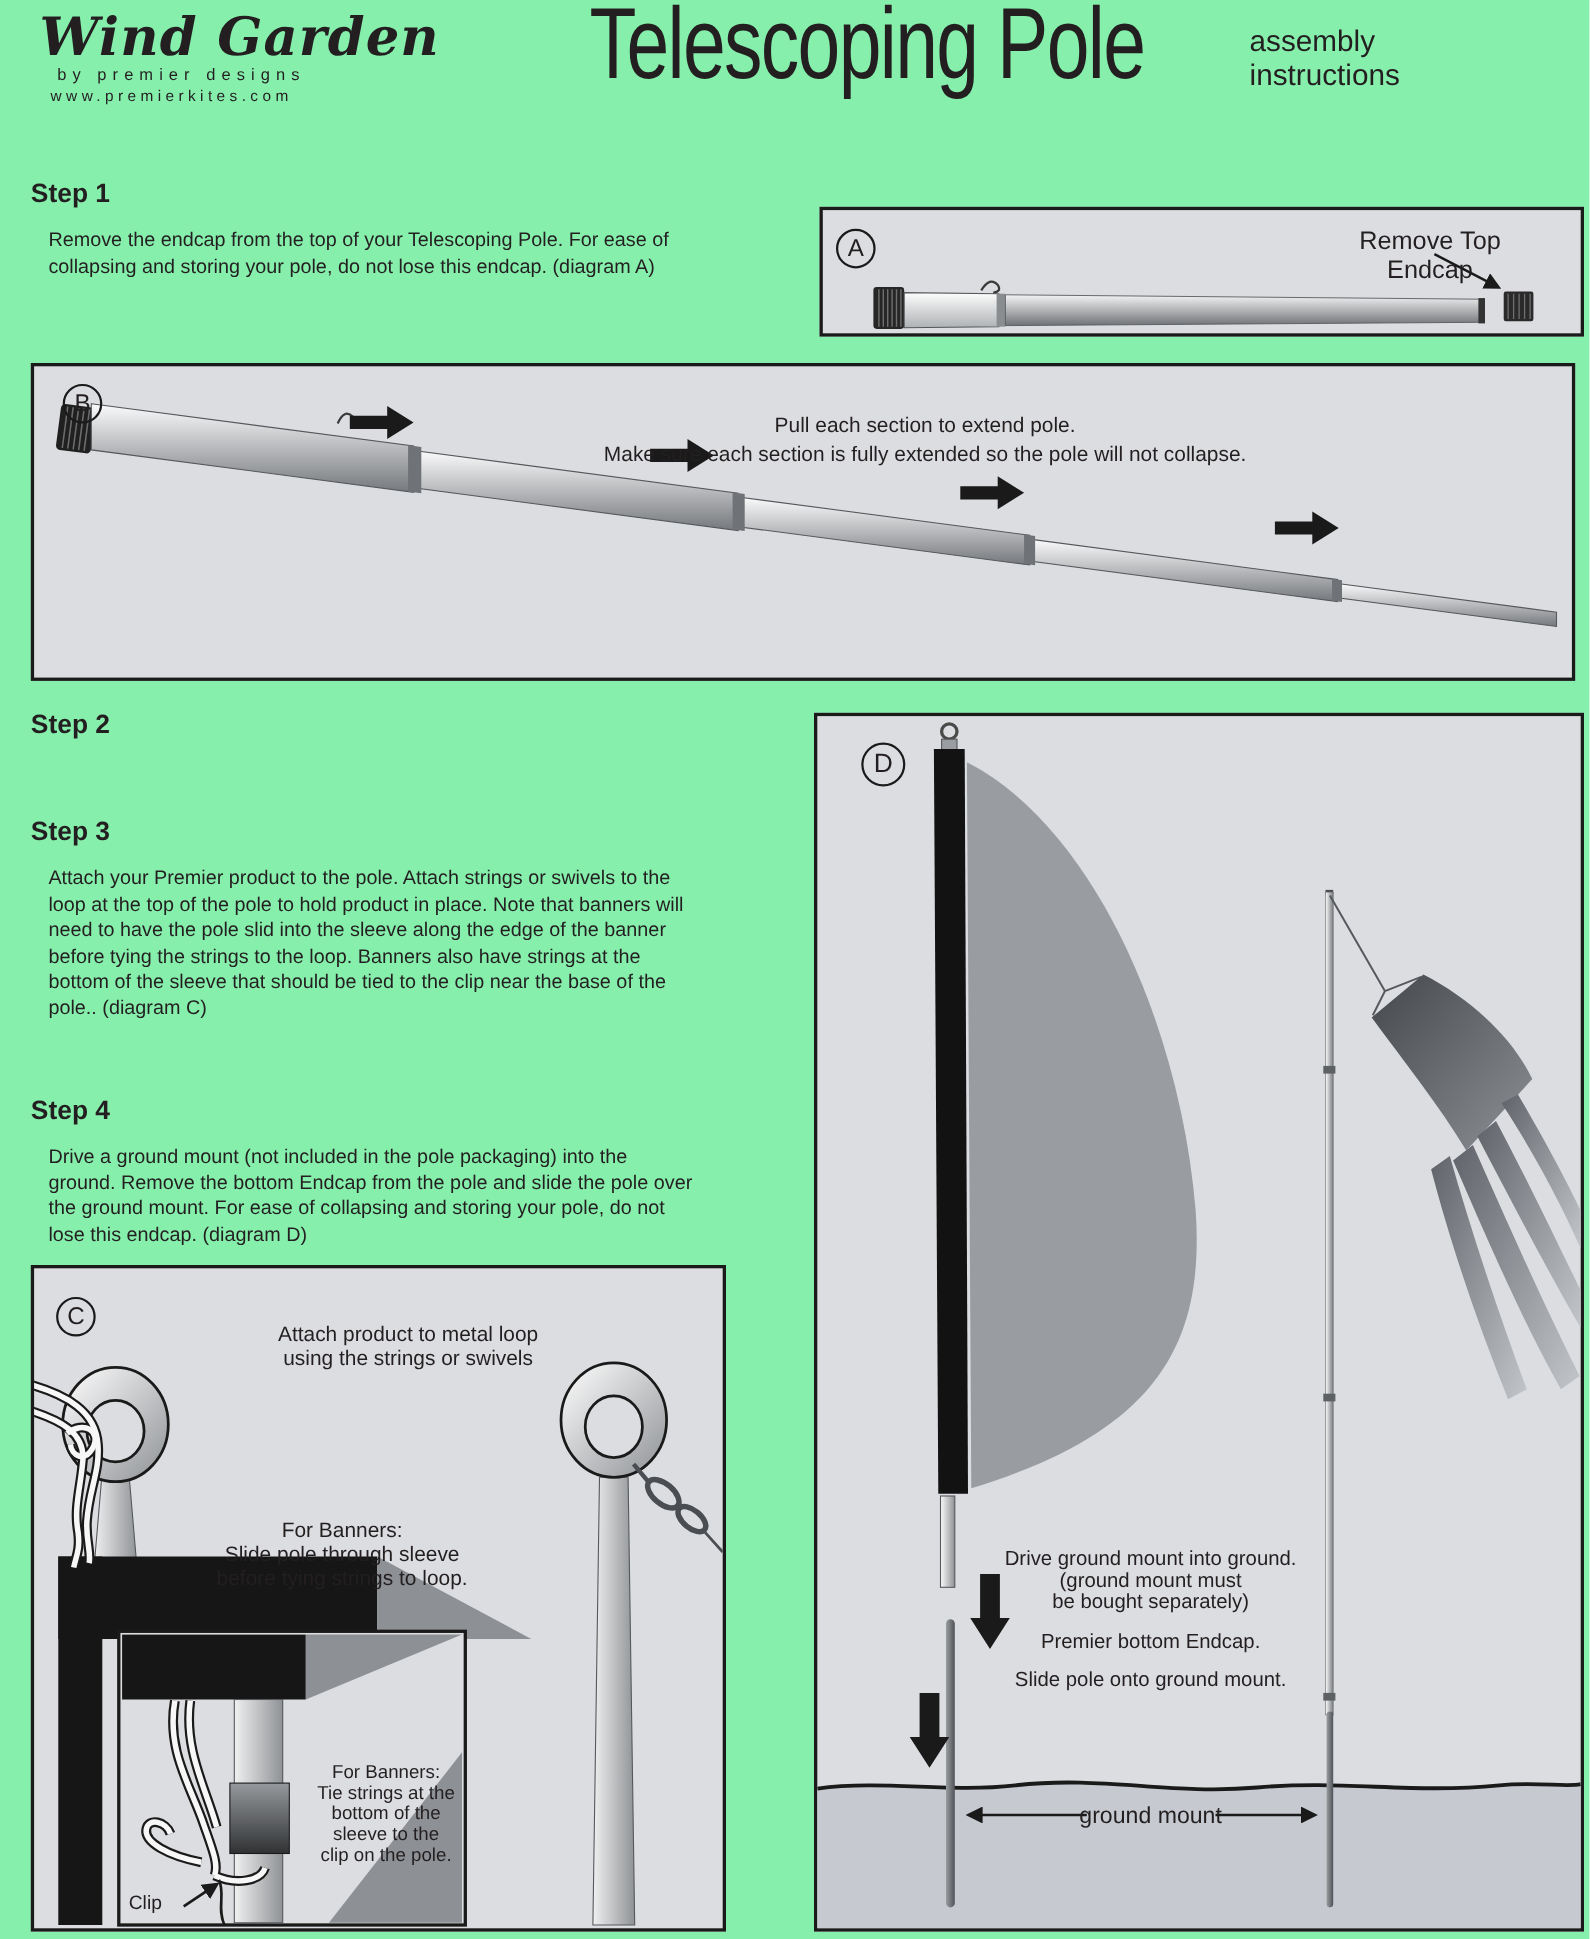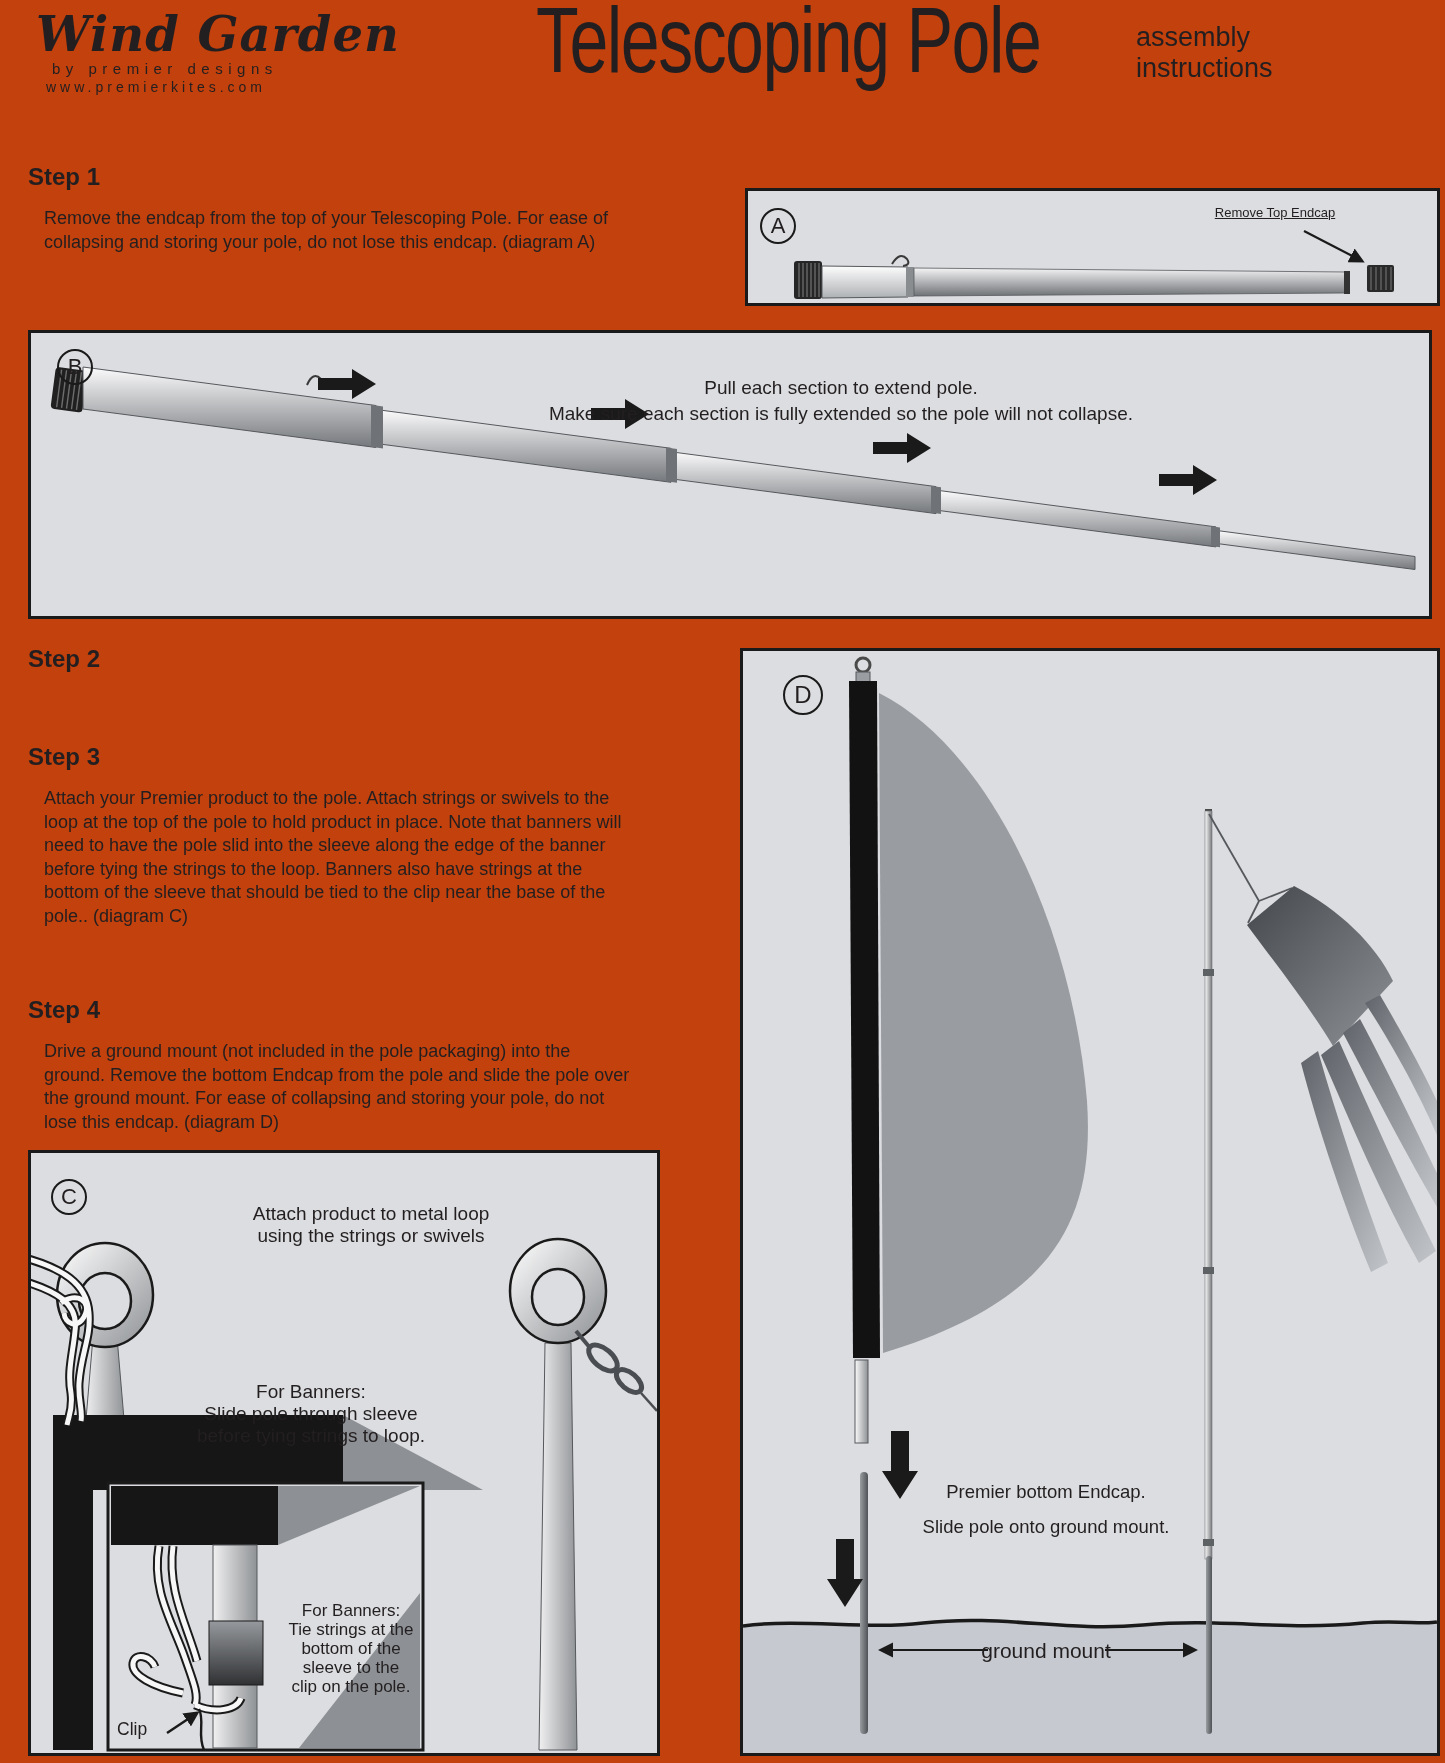--- a/index.html
+++ b/index.html
@@ -1,17 +1,17 @@
 <!DOCTYPE html>
 <html><head>
 <meta charset="utf-8">
 <style>
   html,body{margin:0;padding:0;background:#fff;}
   #page{
-    position:relative;width:1445px;height:1763px;background:#c2410c;
+    position:relative;width:1445px;height:1763px;background:#86efac;
     font-family:"Liberation Sans", sans-serif;color:#231f20;overflow:hidden;
   }
   
   .brand-script{
     position:absolute;left:36px;top:6px;
     font-family:"DejaVu Serif", serif;font-style:italic;font-weight:bold;
     font-size:48px;letter-spacing:1px;white-space:nowrap;
   }
   .brand-byline{
     position:absolute;left:52px;top:60px;font-size:15px;letter-spacing:5.5px;white-space:nowrap;
@@ -119,21 +119,21 @@
           <line x1="623" y1="76" x2="623" y2="99"></line>
             <line x1="628" y1="76" x2="628" y2="99"></line>
           <line x1="633" y1="76" x2="633" y2="99"></line>
             <line x1="638" y1="76" x2="638" y2="99"></line>
           <line x1="643" y1="76" x2="643" y2="99"></line>
         </g>
       </g>
       <line x1="556" y1="40" x2="614" y2="70" stroke="#1a1a1a" stroke-width="2.2" marker-end="url(#a-arr)"></line>
     </svg>
     <div class="badge" style="left:12px;top:17px;">A</div>
-    <div class="note" style="left:427px;top:14px;width:200px;font-size:13px;text-decoration:underline;">Remove Top Endcap</div>
+    <div class="note" style="left:452px;top:14px;width:200px;font-size:23px;">Remove Top Endcap</div>
   </div>
 
   <div class="panel" style="left:28px;top:330px;width:1404px;height:289px;">
     <svg width="1398" height="283" viewBox="0 0 1398 283">
       <defs>
         <linearGradient id="b-s" x1="0" y1="0" x2="0" y2="1">
           <stop offset="0" stop-color="#fbfbfc"></stop>
             <stop offset="1" stop-color="#75787c"></stop>
         </linearGradient>
       </defs>
@@ -330,18 +330,21 @@
         <path d="M637,344 C665,392 686,432 694,450 L694,484 C680,452 655,402 622,352 Z" fill="url(#d-tail)"></path>
         <path d="M575,400 C595,470 620,545 645,612 L628,621 C600,552 575,477 558,412 Z" fill="url(#d-tail)"></path>
       </g>
 
       <g>
         <line x1="245" y1="999" x2="138" y2="999" stroke="#1a1a1a" stroke-width="2.2" marker-end="url(#d-arr)"></line>
         <line x1="362" y1="999" x2="452" y2="999" stroke="#1a1a1a" stroke-width="2.2" marker-end="url(#d-arr)"></line>
       </g>
     </svg>
     <div class="badge big" style="left:40px;top:24px;">D</div>
+    <div class="note" style="left:123px;top:756px;width:360px;font-size:18.5px;line-height:19.5px;">Drive ground mount into ground.
+(ground mount must
+be bought separately)</div>
     <div class="note" style="left:123px;top:830px;width:360px;font-size:18.5px;">Premier bottom Endcap.</div>
     <div class="note" style="left:123px;top:865px;width:360px;font-size:18.5px;">Slide pole onto ground mount.</div>
     <div class="note" style="left:228px;top:988px;width:150px;font-size:21px;">ground mount</div>
   </div>
 
 </div>
 
 </body></html>

